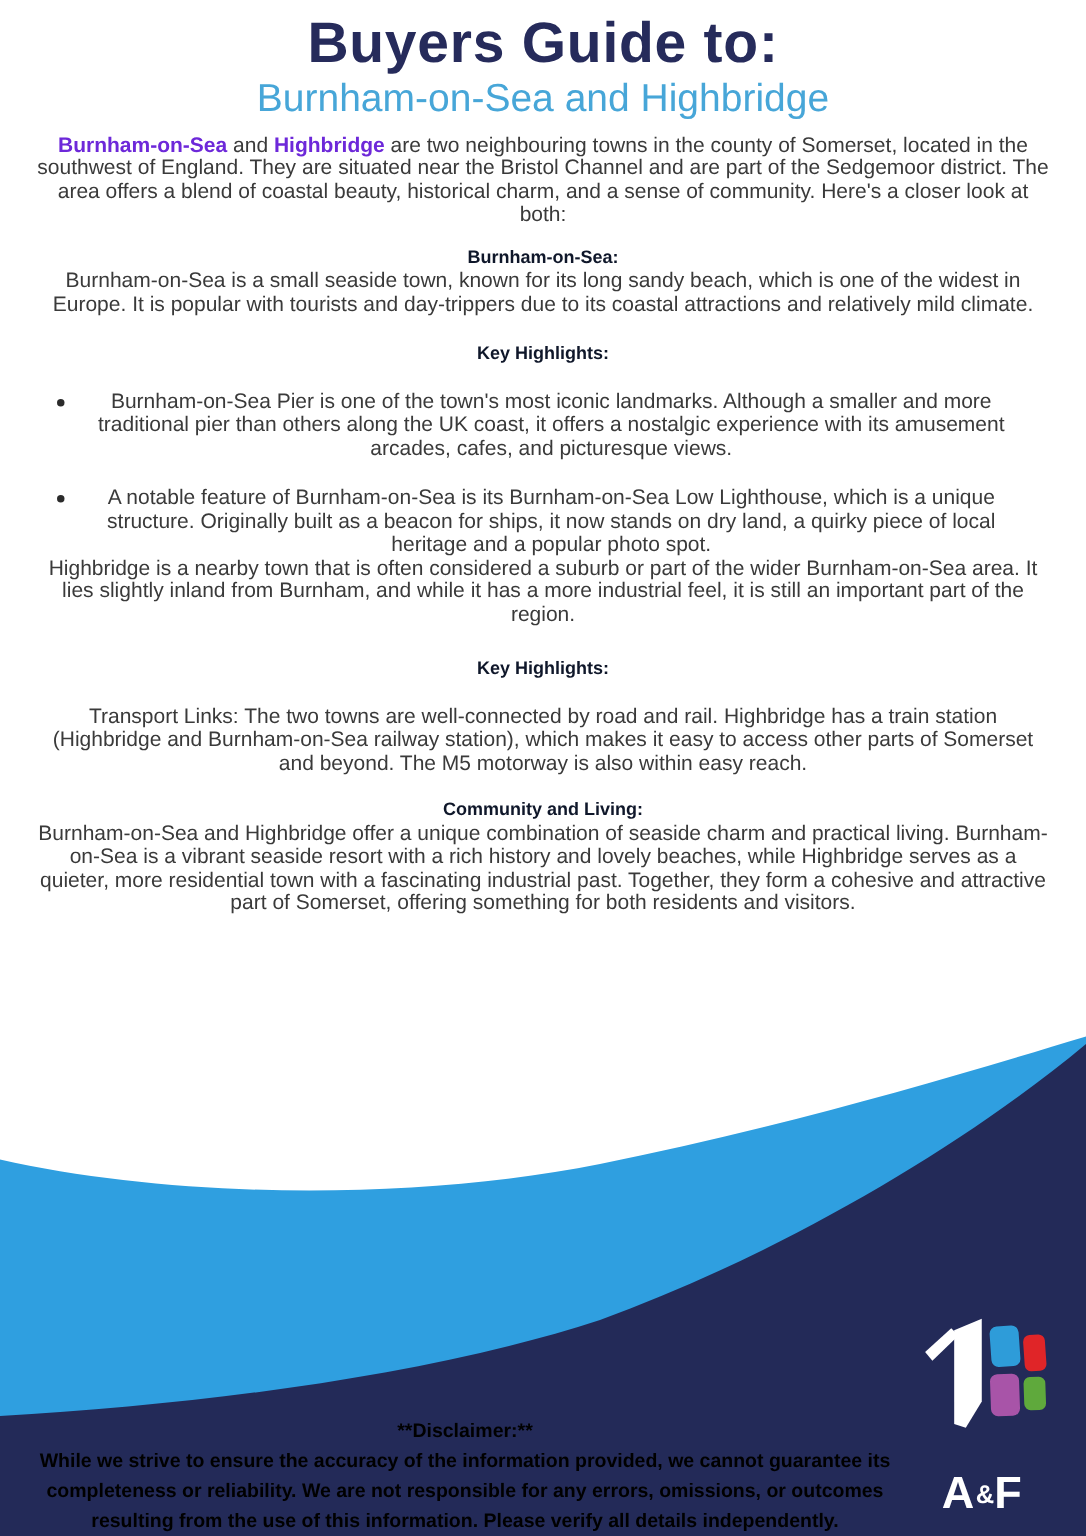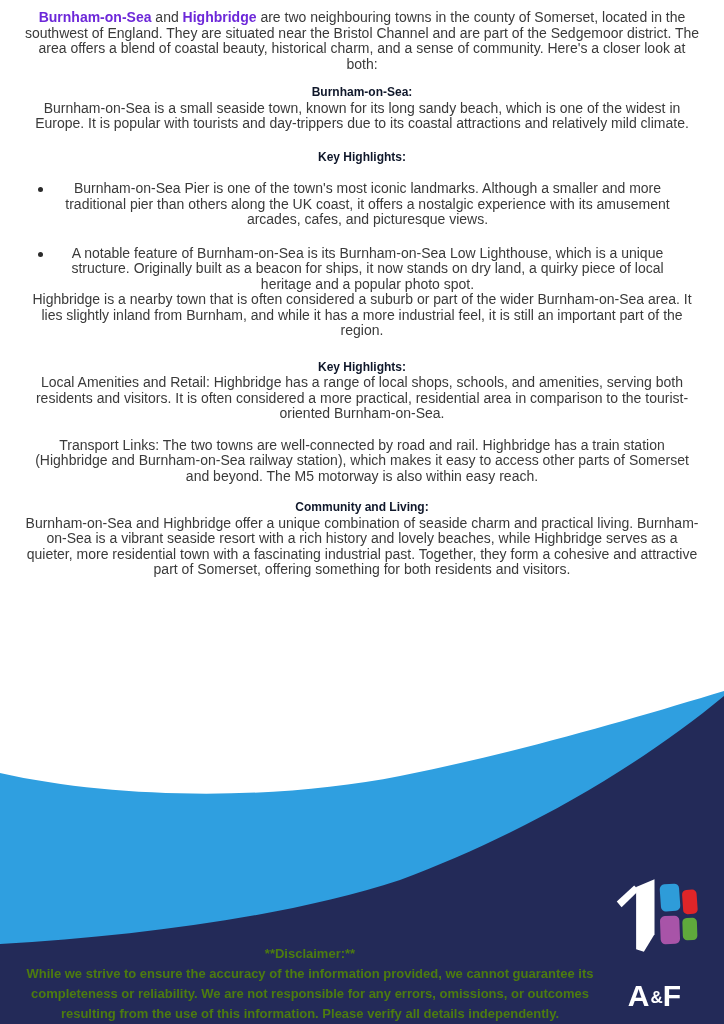--- a/index.html
+++ b/index.html
@@ -69,21 +69,21 @@
     width: 724px; height: 336px;
     display: block;
   }
   .wave-light { fill: #2f9fe0; }
   .wave-navy  { fill: #232a58; }
   .disclaimer {
     position: absolute;
     left: 8px; top: 944px;
     width: 604px;
     text-align: center;
-    color: #4d7c0f;
+    color: #000000;
     font-weight: bold;
     font-size: 13px;
     line-height: 20px;
   }
   .logo {
     position: absolute;
     left: 598px; top: 874px;
     width: 114px;
     display: flex;
     flex-direction: column;
@@ -99,20 +99,24 @@
     line-height: 32px;
     letter-spacing: 1px;
   }
   .logo-text .amp { font-size: 17px; font-weight: bold; vertical-align: 3px; letter-spacing: 0; }
 </style>
 </head>
 <body>
 
 <div class="page">
 
+  <header>
+    <div class="title">Buyers Guide to:</div>
+    <div class="subtitle">Burnham-on-Sea and Highbridge</div>
+  </header>
 
   <main>
 
     <p class="intro"><b>Burnham-on-Sea</b><span> and </span><b>Highbridge</b><span> are two neighbouring towns in the county of Somerset, located in the southwest of England. They are situated near the Bristol Channel and are part of the Sedgemoor district. The area offers a blend of coastal beauty, historical charm, and a sense of community. Here's a closer look at both:</span></p>
 
     <h3 class="h-burnham">Burnham-on-Sea:</h3>
     <p>Burnham-on-Sea is a small seaside town, known for its long sandy beach, which is one of the widest in Europe. It is popular with tourists and day-trippers due to its coastal attractions and relatively mild climate.</p>
 
     <h3 class="h-keyhl-1">Key Highlights:</h3>
 
@@ -123,21 +127,20 @@
       </li>
       <li>
         <span class="dot"></span>
         <span class="bullet-text">A notable feature of Burnham-on-Sea is its Burnham-on-Sea Low Lighthouse, which is a unique structure. Originally built as a beacon for ships, it now stands on dry land, a quirky piece of local heritage and a popular photo spot.</span>
       </li>
     </ul>
 
     <p>Highbridge is a nearby town that is often considered a suburb or part of the wider Burnham-on-Sea area. It lies slightly inland from Burnham, and while it has a more industrial feel, it is still an important part of the region.</p>
 
     <h3 class="h-keyhl-2">Key Highlights:</h3>
-    <p>Local Amenities and Retail: Highbridge has a range of local shops, schools, and amenities, serving both residents and visitors. It is often considered a more practical, residential area in comparison to the tourist-oriented Burnham-on-Sea.</p>
 
     <p class="p-transport">Transport Links: The two towns are well-connected by road and rail. Highbridge has a train station (Highbridge and Burnham-on-Sea railway station), which makes it easy to access other parts of Somerset and beyond. The M5 motorway is also within easy reach.</p>
 
     <h3 class="h-community">Community and Living:</h3>
     <p>Burnham-on-Sea and Highbridge offer a unique combination of seaside charm and practical living. Burnham-on-Sea is a vibrant seaside resort with a rich history and lovely beaches, while Highbridge serves as a quieter, more residential town with a fascinating industrial past. Together, they form a cohesive and attractive part of Somerset, offering something for both residents and visitors.</p>
 
   </main>
 
   <svg class="wave-svg" viewBox="0 0 724 336" preserveAspectRatio="none" aria-hidden="true">
     <path class="wave-light" d="M0,85 C120,112 280,112 400,88 C520,64 635,30 724,3 L724,336 L0,336 Z"></path>

